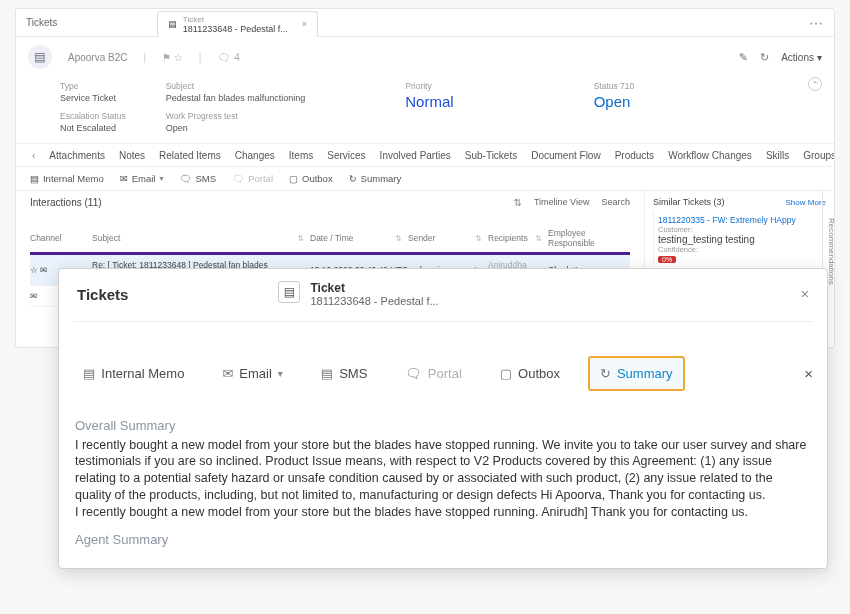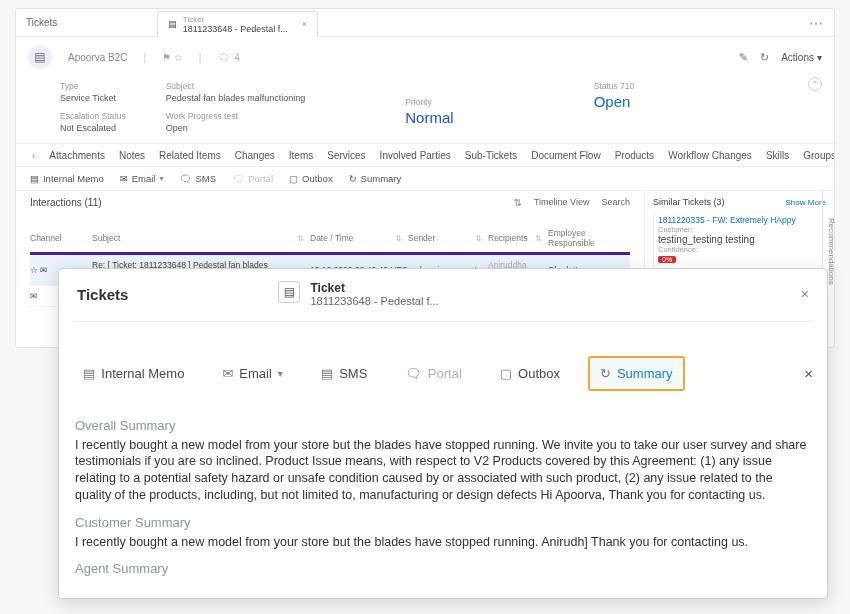--- a/index.html
+++ b/index.html
@@ -147,21 +147,21 @@
     <div class="info-pair">
       <div class="info-block">
         <div class="lbl">Subject</div>
         <div class="val">Pedestal fan blades malfunctioning</div>
       </div>
       <div class="info-block">
         <div class="lbl">Work Progress test</div>
         <div class="val">Open</div>
       </div>
     </div>
-    <div class="info-block" style="margin-left:60px;margin-top:16px;">
+    <div class="info-block" style="margin-left:60px;">
       <div class="lbl">Priority</div>
       <div class="priority">Normal</div>
     </div>
     <div class="info-block" style="margin-left:100px;">
       <div class="lbl">Status 710</div>
       <div class="status">Open</div>
     </div>
     <div class="info-close">⌃</div>
   </div>
 
@@ -325,17 +325,16 @@
     <div class="ptab active">
         <span class="pic">↻</span>
         <span>Summary</span>
       </div>
     <span class="pclose">×</span>
   </div>
 
   <div class="popup-body">
     <div class="sect-head">Overall Summary</div>
     <p>I recently bought a new model from your store but the blades have stopped running. We invite you to take our user survey and share testimonials if you are so inclined. Product Issue means, with respect to V2 Products covered by this Agreement: (1) any issue relating to a potential safety hazard or unsafe condition caused by or associated with such product, (2) any issue related to the quality of the products, including, but not limited to, manufacturing or design defects Hi Apoorva, Thank you for contacting us.</p>
-    <div class="sect-head">Customer Summary</div>
     <p>I recently bought a new model from your store but the blades have stopped running. Anirudh] Thank you for contacting us.</p>
     <div class="sect-head">Agent Summary</div>
   </div>
 </div>
 
 </body></html>

